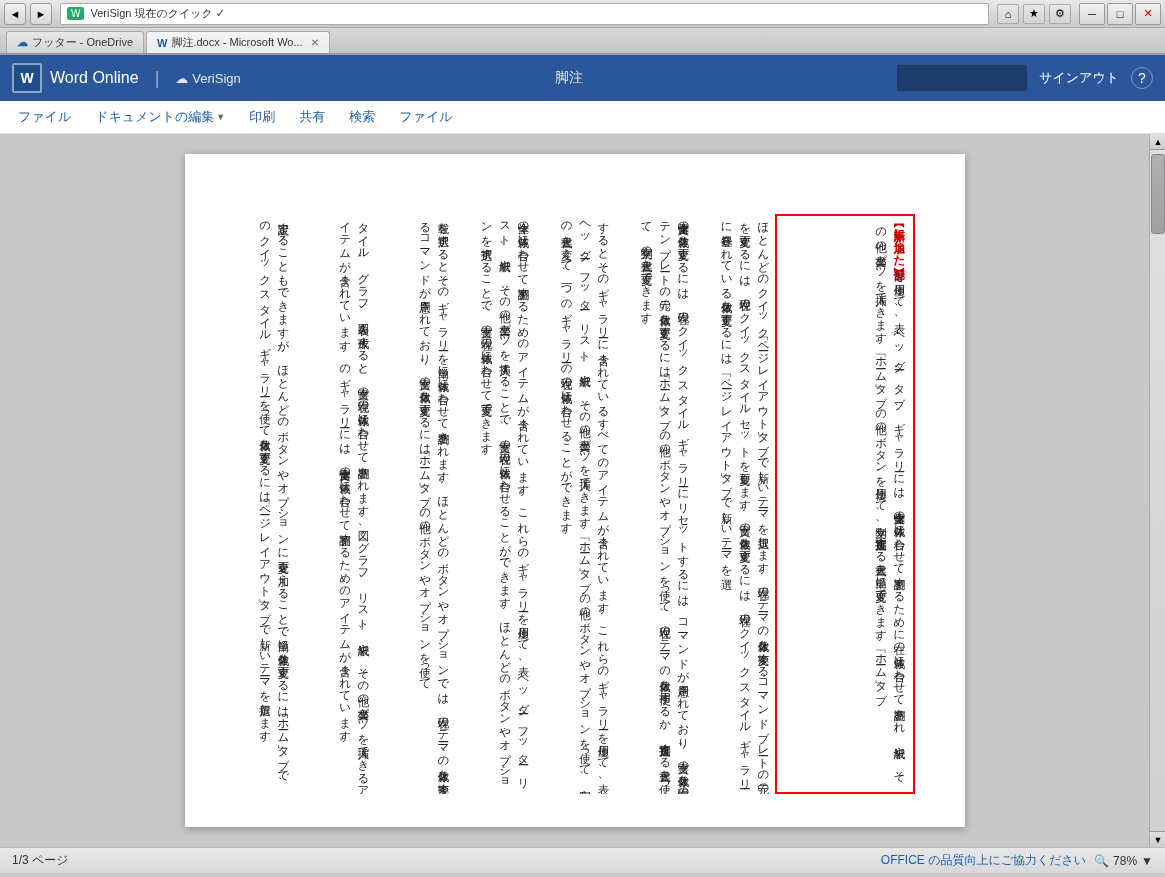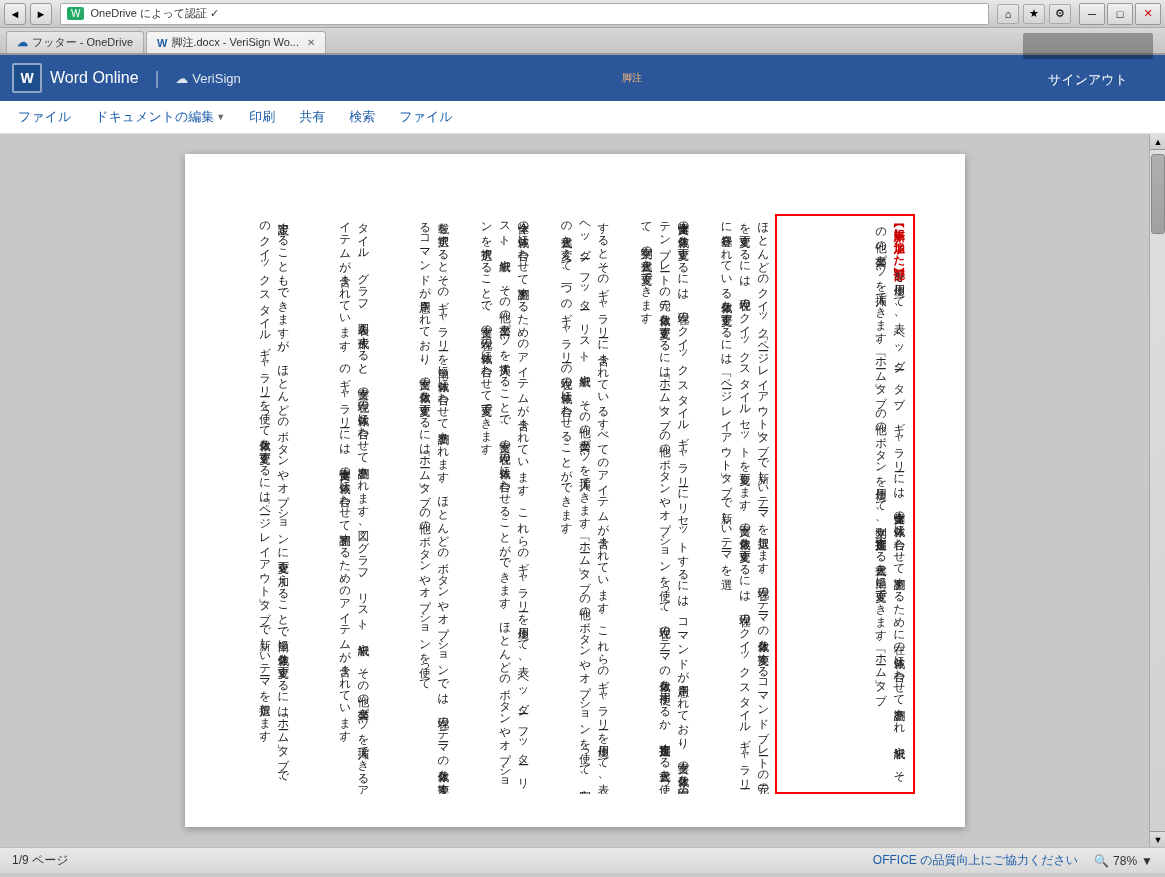--- a/index.html
+++ b/index.html
@@ -168,28 +168,27 @@
     .onedrive-link {
       font-size: 13px;
       color: rgba(255,255,255,0.85);
       display: flex;
       align-items: center;
       gap: 4px;
     }
     .doc-title-center {
       flex: 1;
       text-align: center;
-      color: #fdba74;
-      font-size: 10px;
+      color: #e5e5e5;
+      font-size: 14px;
     }
     .header-right {
       display: flex;
       align-items: center;
       gap: 12px;
-      flex-direction: column;
     }
     .user-box {
       background: rgba(0,0,0,0.3);
       height: 26px;
       width: 130px;
       border-radius: 2px;
     }
     .signin-link {
       color: white;
       font-size: 13px;
@@ -291,21 +290,21 @@
       align-items: center;
       justify-content: space-between;
       padding: 0 12px;
       border-top: 1px solid #bbb;
       font-size: 12px;
       color: #333;
     }
     .status-right {
       display: flex;
       align-items: center;
-      gap: 16px;
+      gap: 8px;
     }
     .zoom-area {
       display: flex;
       align-items: center;
       gap: 4px;
       font-size: 12px;
     }
 
     
     .doc-content {
@@ -346,21 +345,21 @@
 
 <div class="browser-chrome">
   <div class="title-bar">
     <div class="title-bar-left">
       <div class="title-btn">◄</div>
       <div class="title-btn">►</div>
     </div>
     <div style="flex:1; display:flex; align-items:center; gap:6px; margin:0 8px;">
       <div class="address-input">
         <span style="background:#2a6;color:white;padding:1px 4px;border-radius:2px;font-size:10px;margin-right:6px;">W</span>
-        <span>OneDrive によって認証 ✓</span>
+        <span>VeriSign 現在のクイック ✓</span>
       </div>
     </div>
     <div class="title-bar-right">
       <div class="browser-action-btn">⌂</div>
       <div class="browser-action-btn">★</div>
       <div class="browser-action-btn">⚙</div>
     </div>
     <div class="window-controls" style="margin-left:8px;">
       <div class="win-btn">─</div>
       <div class="win-btn">□</div>
@@ -368,21 +367,21 @@
     </div>
   </div>
 
   <div class="tabs-bar">
     <div class="tab">
       <span class="tab-icon">☁</span>
       <span>フッター - OneDrive</span>
     </div>
     <div class="tab active" style="margin-left:2px;">
       <span class="tab-icon">W</span>
-      <span>脚注.docx - VeriSign Wo...</span>
+      <span>脚注.docx - Microsoft Wo...</span>
       <span class="tab-close">✕</span>
     </div>
   </div>
 </div>
 
 <div class="word-header">
   <div class="word-logo">
     <div class="word-logo-icon">
       <span>W</span>
     </div>
@@ -436,21 +435,21 @@
   </div>
 
   <div class="scrollbar-right">
     <div class="scrollbar-arrow">▲</div>
     <div class="scrollbar-thumb"></div>
     <div class="scrollbar-arrow" style="position:absolute;bottom:0;width:16px;border-top:1px solid #999;border-bottom:none;">▼</div>
   </div>
 </div>
 
 <div class="status-bar">
-  <span>1/9 ページ</span>
+  <span>1/3 ページ</span>
   <div class="status-right">
     <span style="color:#1e5ea8;cursor:pointer;">OFFICE の品質向上にご協力ください</span>
     <div class="zoom-area">
       <span>🔍</span>
       <span>78%</span>
       <span>▼</span>
     </div>
   </div>
 </div>
 

